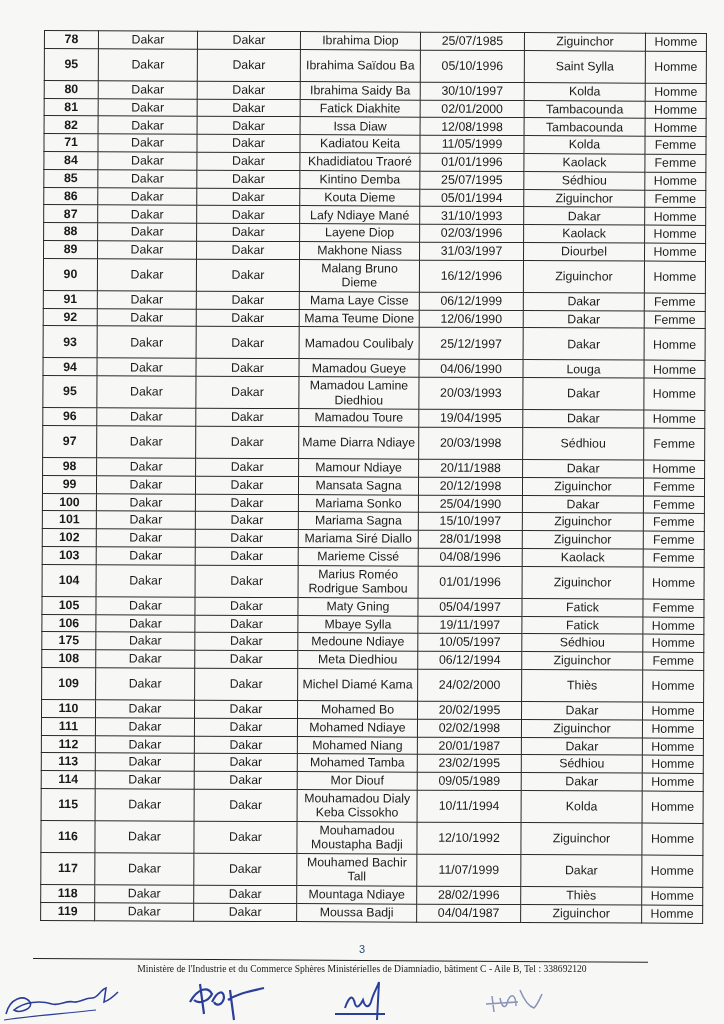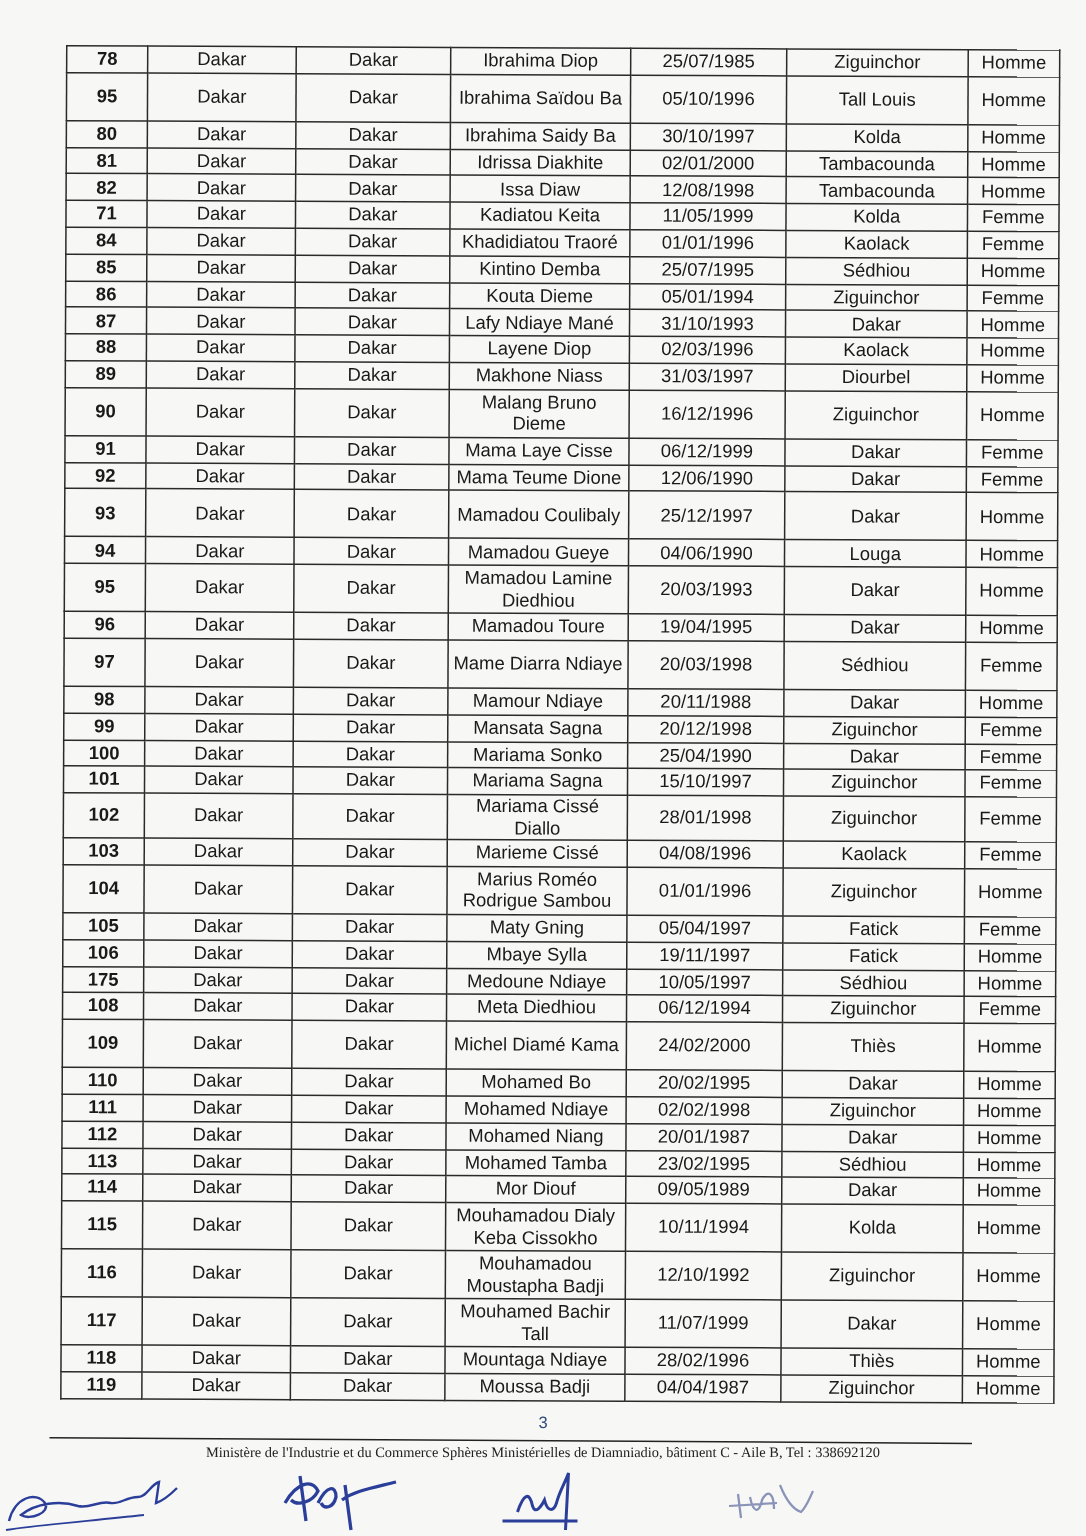--- a/index.html
+++ b/index.html
@@ -77,37 +77,37 @@
         <td>25/07/1985</td>
         <td>Ziguinchor</td>
         <td>Homme</td>
       </tr>
       <tr class="tall">
         <td class="num">95</td>
         <td>Dakar</td>
         <td>Dakar</td>
         <td>Ibrahima Saïdou Ba</td>
         <td>05/10/1996</td>
-        <td>Tall Louis</td>
+        <td>Saint Sylla</td>
         <td>Homme</td>
       </tr>
       <tr>
         <td class="num">80</td>
         <td>Dakar</td>
         <td>Dakar</td>
         <td>Ibrahima Saidy Ba</td>
         <td>30/10/1997</td>
         <td>Kolda</td>
         <td>Homme</td>
       </tr>
       <tr>
         <td class="num">81</td>
         <td>Dakar</td>
         <td>Dakar</td>
-        <td>Idrissa Diakhite</td>
+        <td>Fatick Diakhite</td>
         <td>02/01/2000</td>
         <td>Tambacounda</td>
         <td>Homme</td>
       </tr>
       <tr>
         <td class="num">82</td>
         <td>Dakar</td>
         <td>Dakar</td>
         <td>Issa Diaw</td>
         <td>12/08/1998</td>
@@ -282,21 +282,21 @@
         <td>Dakar</td>
         <td>Mariama Sagna</td>
         <td>15/10/1997</td>
         <td>Ziguinchor</td>
         <td>Femme</td>
       </tr>
       <tr>
         <td class="num">102</td>
         <td>Dakar</td>
         <td>Dakar</td>
-        <td>Mariama Cissé  Diallo</td>
+        <td>Mariama Siré  Diallo</td>
         <td>28/01/1998</td>
         <td>Ziguinchor</td>
         <td>Femme</td>
       </tr>
       <tr>
         <td class="num">103</td>
         <td>Dakar</td>
         <td>Dakar</td>
         <td>Marieme  Cissé</td>
         <td>04/08/1996</td>

